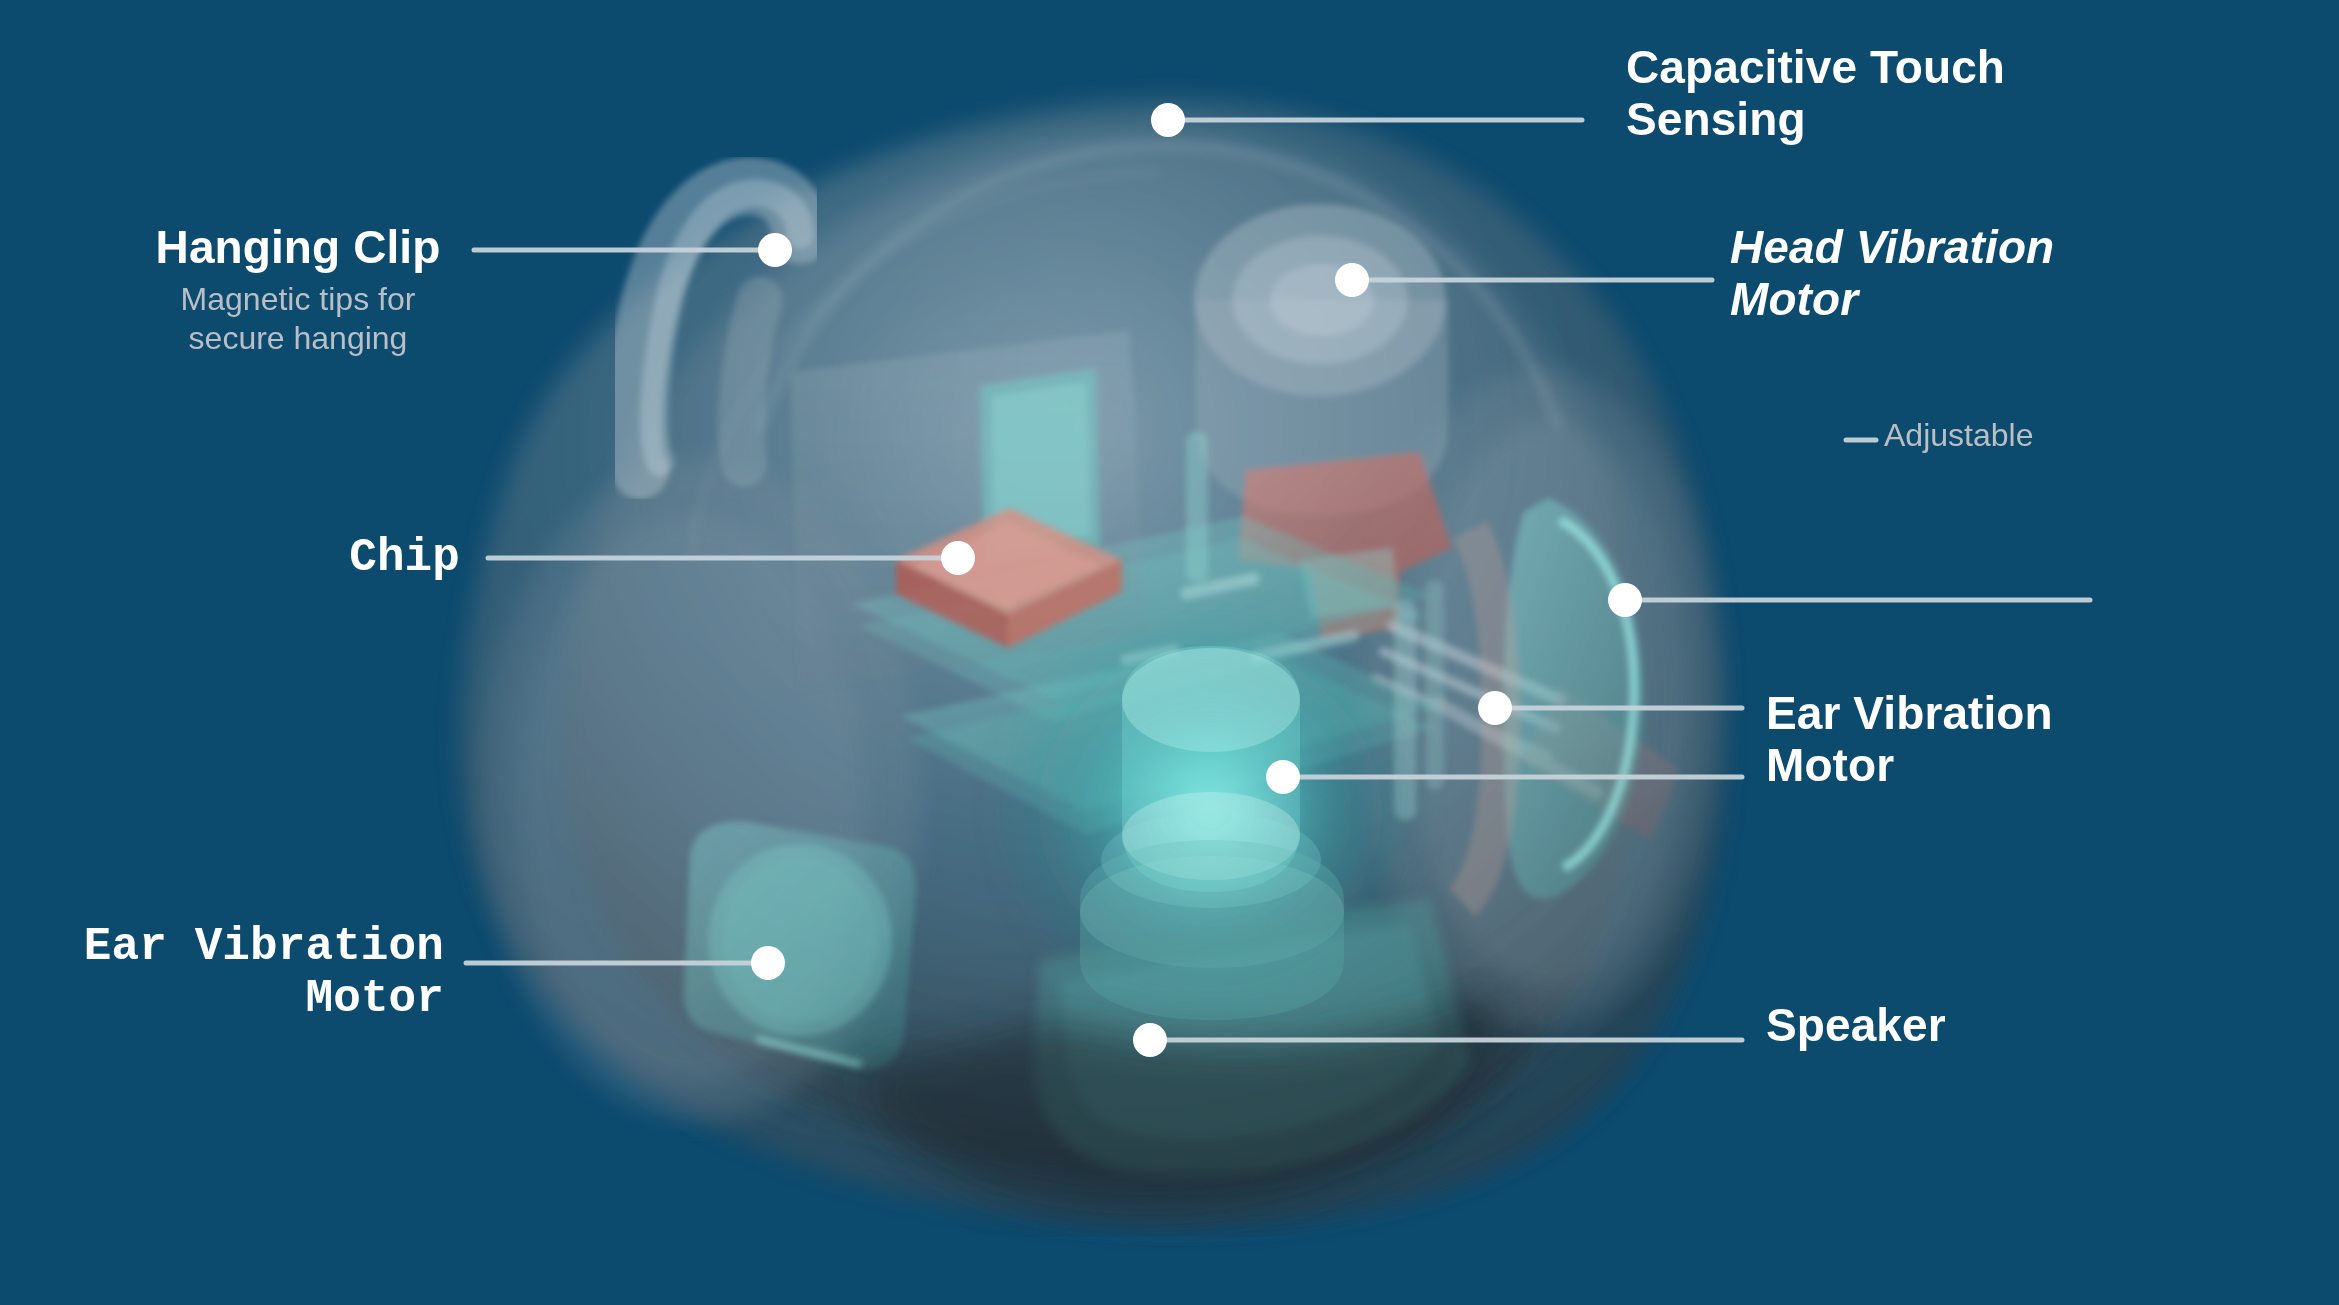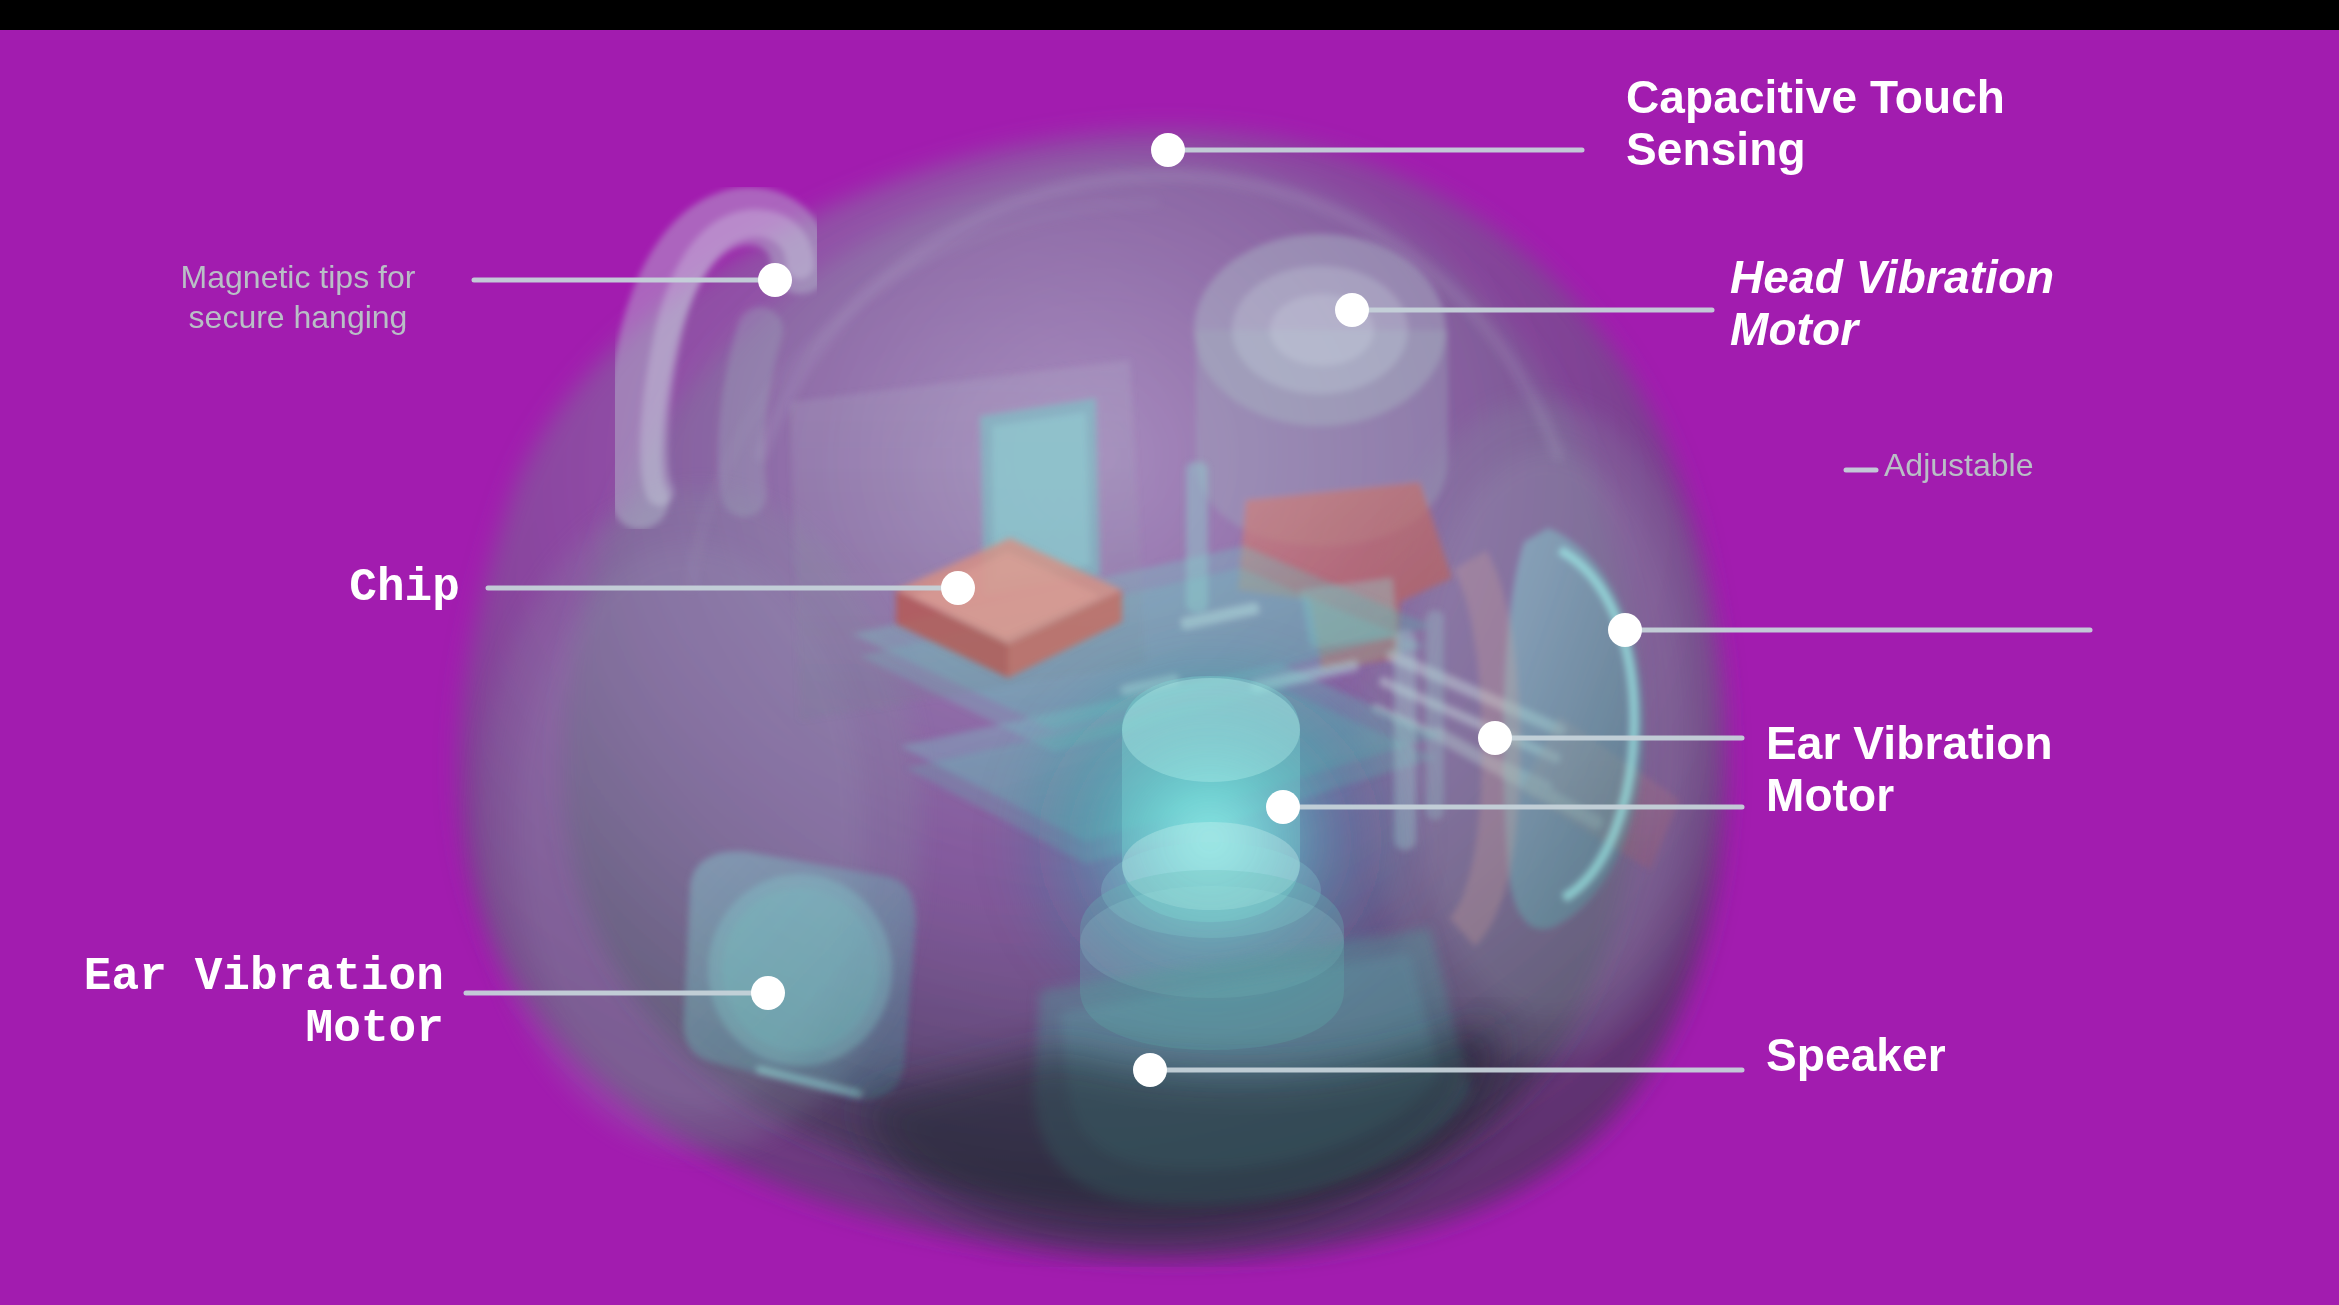--- a/index.html
+++ b/index.html
@@ -10,22 +10,21 @@
   body {
     width: 2339px;
     height: 1305px;
     overflow: hidden;
     font-family: "Liberation Sans", sans-serif;
     position: relative;
   }
   #stage {
     position: absolute;
     inset: 0;
-    background: #a21caf;
-    margin-top: 30px;
+    background: #0c4a6e;
   }
   
   #product-svg {
     position: absolute;
     left: 0; top: 0;
     width: 2339px;
     height: 1305px;
   }
   
   .callout {
@@ -302,20 +301,21 @@
   <div class="callout align-left" style="left:1766px; top:688px; width:600px;">
     <div class="title">Ear Vibration
 Motor</div>
   </div>
 
   <div class="callout align-left" style="left:1766px; top:1000px; width:600px;">
     <div class="title">Speaker</div>
   </div>
 
   <div class="callout align-center" style="left:138px; top:222px; width:320px;">
+    <div class="title">Hanging Clip</div>
     <div class="subtitle">Magnetic tips for
 secure hanging</div>
   </div>
 
   <div class="callout align-right" style="left:0px; top:533px; width:460px;">
     <div class="title">Chip</div>
   </div>
 
   <div class="callout align-right" style="left:0px; top:922px; width:444px;">
     <div class="title">Ear Vibration

